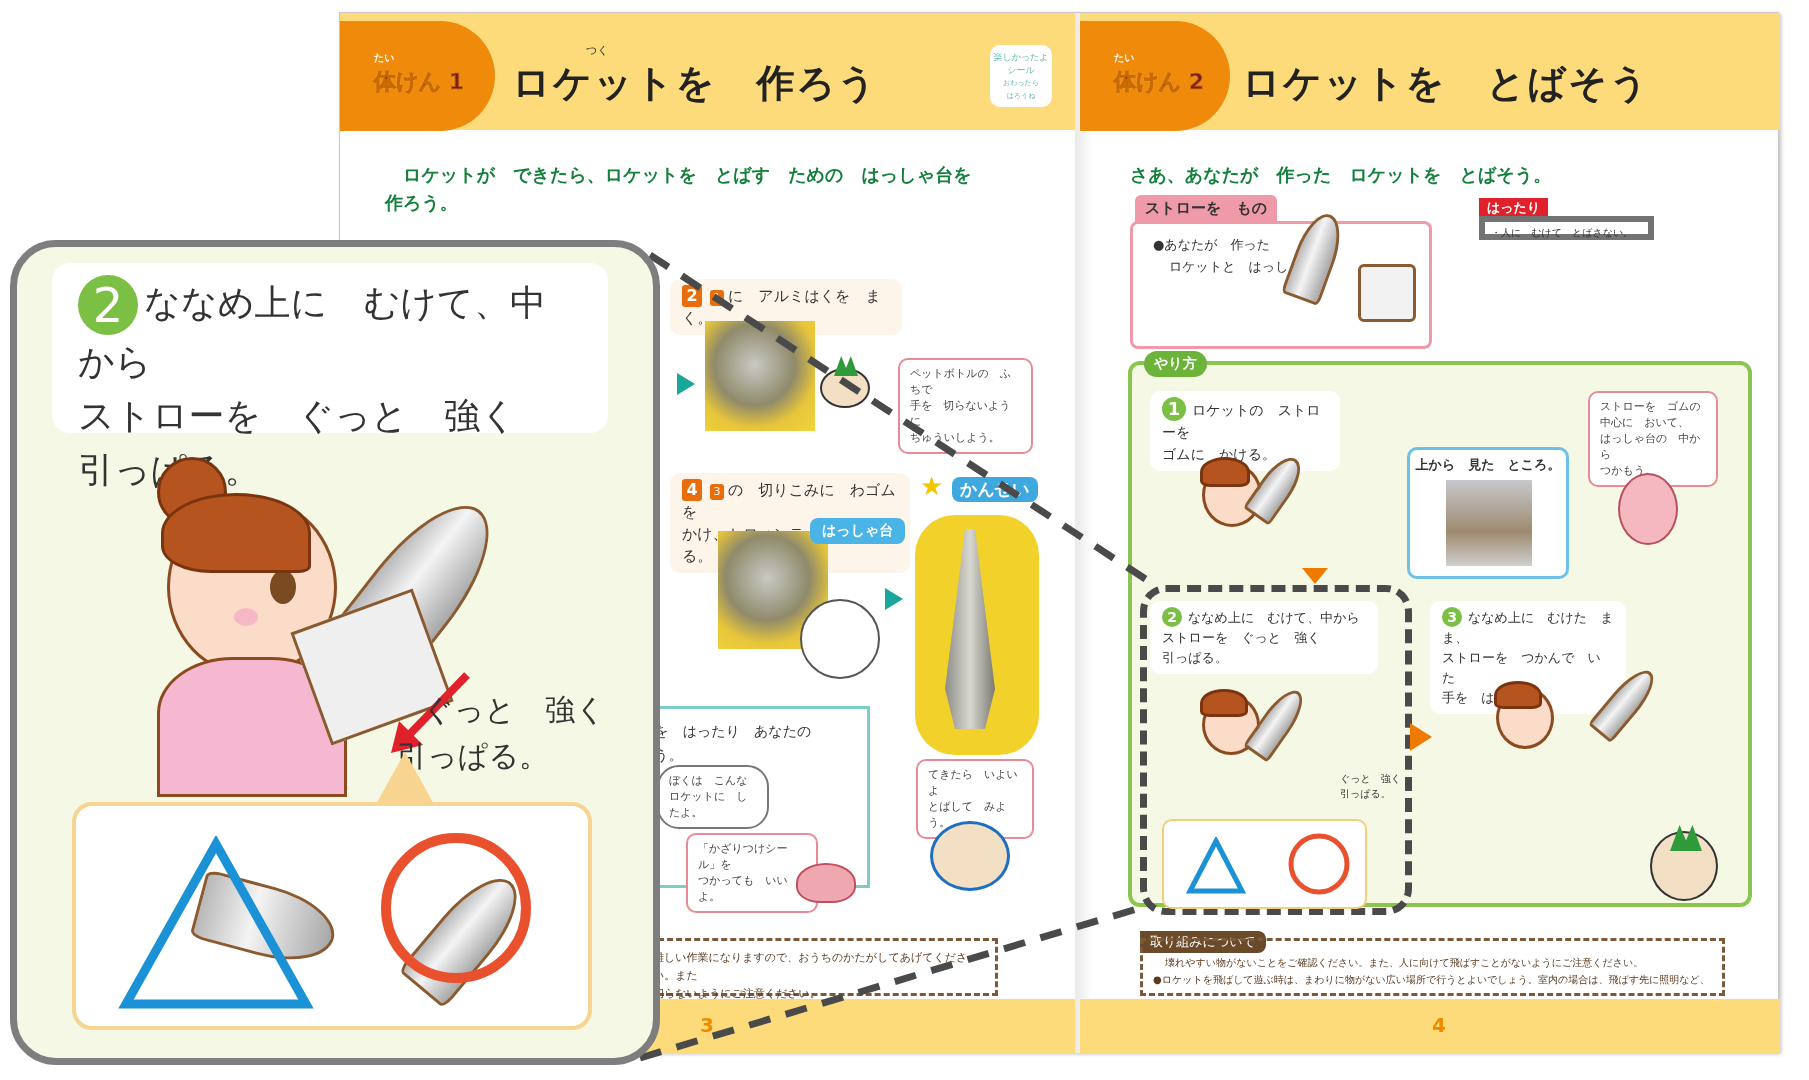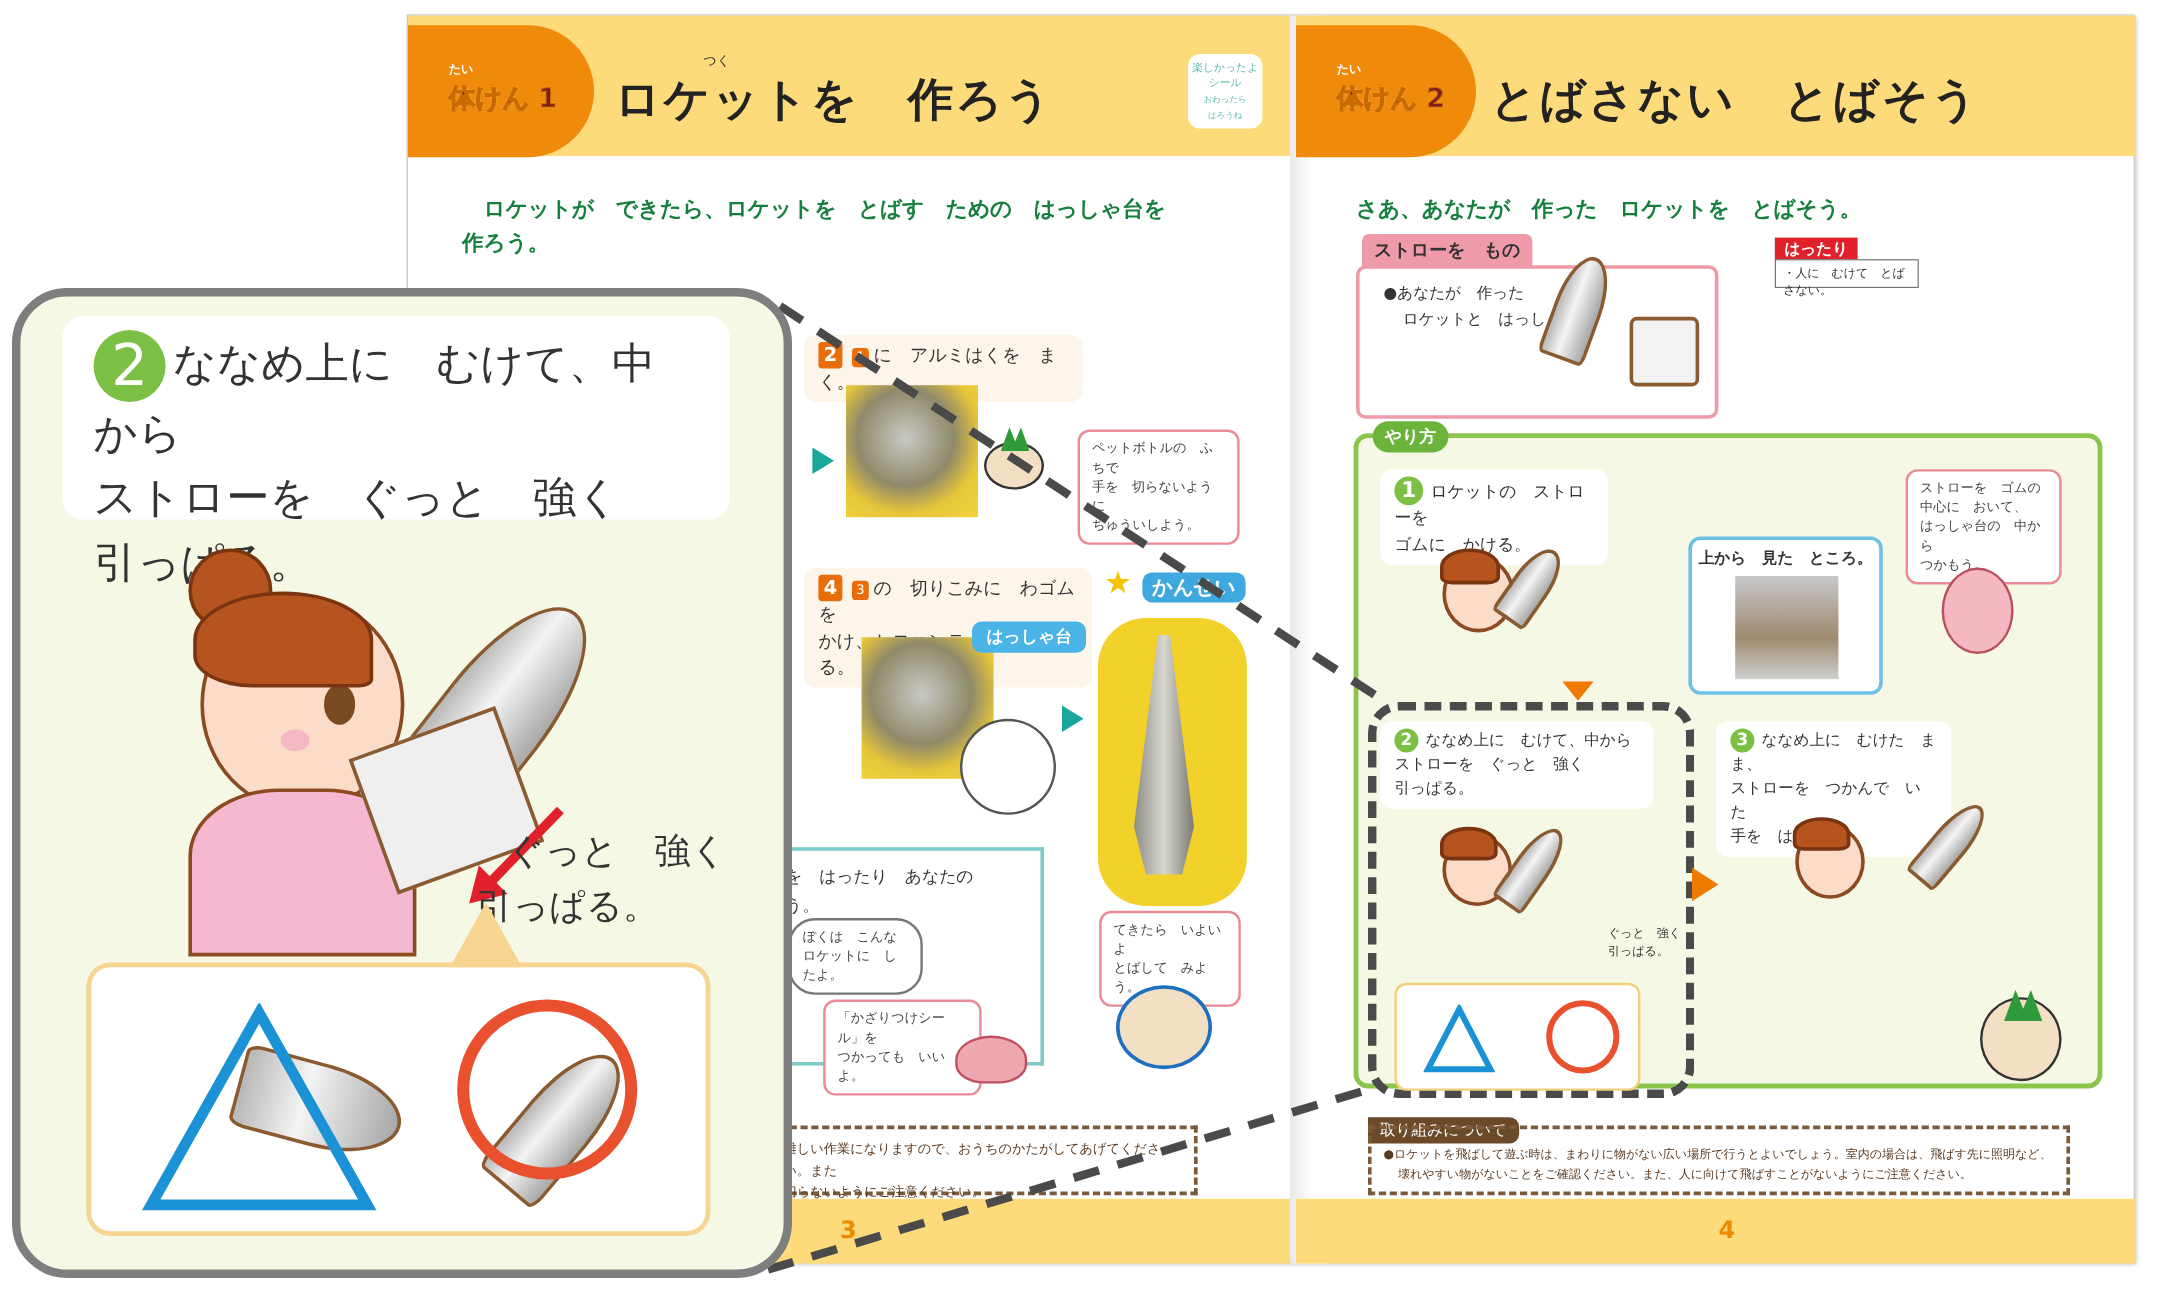--- a/index.html
+++ b/index.html
@@ -110,36 +110,36 @@
   <div class="abs footer" style="left:0;top:986px;width:740px"></div>
   <div class="abs pnum" style="left:360px;top:1000px">3</div>
 
   <div class="abs gutter"></div>
 
   <div class="abs hdr" style="left:740px;width:700px"></div>
   <div class="abs hdrtag" style="left:740px;width:150px">
     <span class="rb">たい</span>
     <span class="tx">体けん 2</span>
   </div>
-  <div class="abs title" style="left:902px">とばさない　とばそう</div>
+  <div class="abs title" style="left:902px">ロケットを　とばそう</div>
 
   <div class="abs intro" style="left:790px;top:148px">さあ、あなたが　作った　ロケットを　とばそう。</div>
 
   <div class="abs" style="left:795px;top:182px;background:#ef9aa8;color:#333;font-size:15px;font-weight:bold;padding:4px 10px;border-radius:6px 6px 0 0">ストローを　もの</div>
   <div class="abs" style="left:790px;top:208px;width:302px;height:128px;border:3px solid #ef9aa8;border-radius:8px;background:#fff">
     <div style="font-size:13px;line-height:22px;padding:10px 20px">
       <div>●あなたが　作った</div>
       <div style="padding-left:16px">ロケットと　はっしゃ台</div>
     </div>
     <div class="abs rocket" style="left:162px;top:-12px;width:40px;height:90px;border-radius:50% 50% 10% 10%;transform:rotate(20deg)"></div>
     <div class="abs" style="left:225px;top:40px;width:58px;height:58px;background:#f2f2f2;border:3px solid #8a5a30;border-radius:6px"></div>
   </div>
 
   <div class="abs" style="left:1139px;top:185px;background:#e0202a;color:#fff;font-size:13px;font-weight:bold;padding:1px 8px">はったり</div>
-  <div class="abs" style="left:1139px;top:203px;width:120px;height:24px;border:1px solid #737373;font-size:10px;padding:4px 6px;background:#fff">・人に　むけて　とばさない。</div>
+  <div class="abs" style="left:1139px;top:203px;width:175px;height:24px;border:6px solid #737373;font-size:10px;padding:4px 6px;background:#fff">・人に　むけて　とばさない。</div>
 
   <div class="abs greenbox" style="left:788px;top:348px;width:624px;height:546px"></div>
   <div class="abs greentag" style="left:804px;top:338px">やり方</div>
 
   <div class="abs whitebox" style="left:810px;top:378px;width:190px">
     <span class="gnum">1</span><span>ロケットの　ストローを</span><br><span>ゴムに　かける。</span>
   </div>
   <div class="abs" style="left:852px;top:440px;width:110px;height:110px">
     <div class="abs girl-head" style="left:10px;top:10px;width:60px;height:64px"></div>
     <div class="abs hair" style="left:8px;top:4px;width:50px;height:30px;border-radius:50% 50% 20% 20%"></div>
@@ -186,22 +186,22 @@
     <div class="abs girl-head" style="left:6px;top:14px;width:58px;height:62px"></div>
     <div class="abs hair" style="left:4px;top:8px;width:48px;height:28px;border-radius:50% 50% 20% 20%"></div>
     <div class="abs rocket" style="left:120px;top:-10px;width:30px;height:80px;border-radius:50% 50% 10% 10%;transform:rotate(40deg)"></div>
   </div>
   <div class="abs" style="left:1310px;top:818px;width:68px;height:70px;border-radius:50%;background:#f3dfc4;border:2px solid #333">
     <div class="abs" style="left:18px;top:-8px;width:32px;height:26px;background:#2e9a3a;clip-path:polygon(0 100%,30% 0,50% 60%,70% 0,100% 100%)"></div>
   </div>
 
   <div class="abs notetag" style="left:800px;top:918px">取り組みについて</div>
   <div class="abs note" style="left:800px;top:925px;width:585px;height:58px;padding-top:13px;font-size:10px;line-height:17px">
+    <div style="padding-left:12px">壊れやすい物がないことをご確認ください。また、人に向けて飛ばすことがないようにご注意ください。</div>
     <div>●ロケットを飛ばして遊ぶ時は、まわりに物がない広い場所で行うとよいでしょう。室内の場合は、飛ばす先に照明など、</div>
-    <div style="padding-left:12px">壊れやすい物がないことをご確認ください。また、人に向けて飛ばすことがないようにご注意ください。</div>
   </div>
 
   <div class="abs footer" style="left:740px;top:986px;width:700px"></div>
   <div class="abs pnum" style="left:1092px;top:1000px">4</div>
 </div>
 
 <svg class="abs" style="left:0;top:0" width="1809" height="1080">
   <line x1="650" y1="255" x2="1150" y2="582" stroke="#4a4a4a" stroke-width="7" stroke-dasharray="22,16"></line>
   <line x1="640" y1="1058" x2="1150" y2="905" stroke="#4a4a4a" stroke-width="7" stroke-dasharray="22,16"></line>
 </svg>

